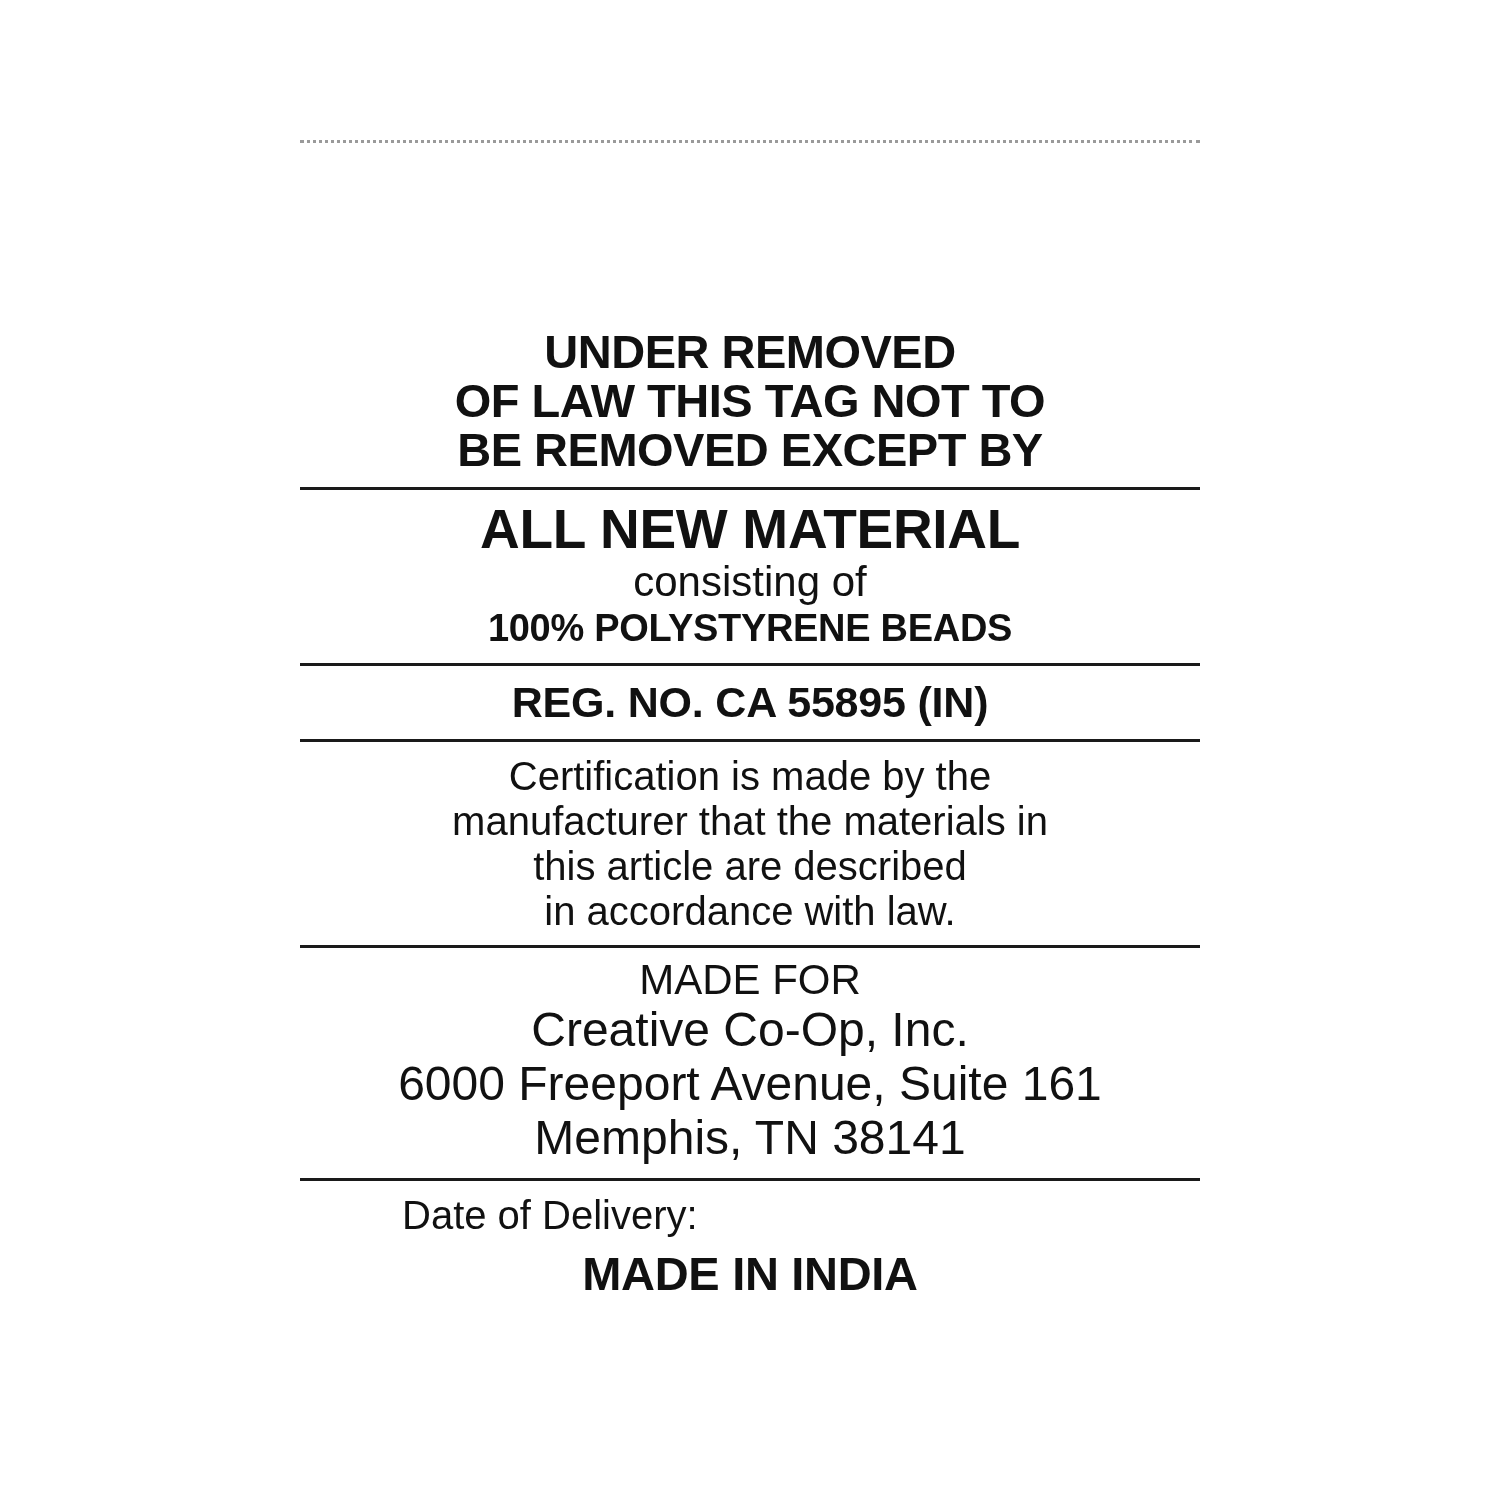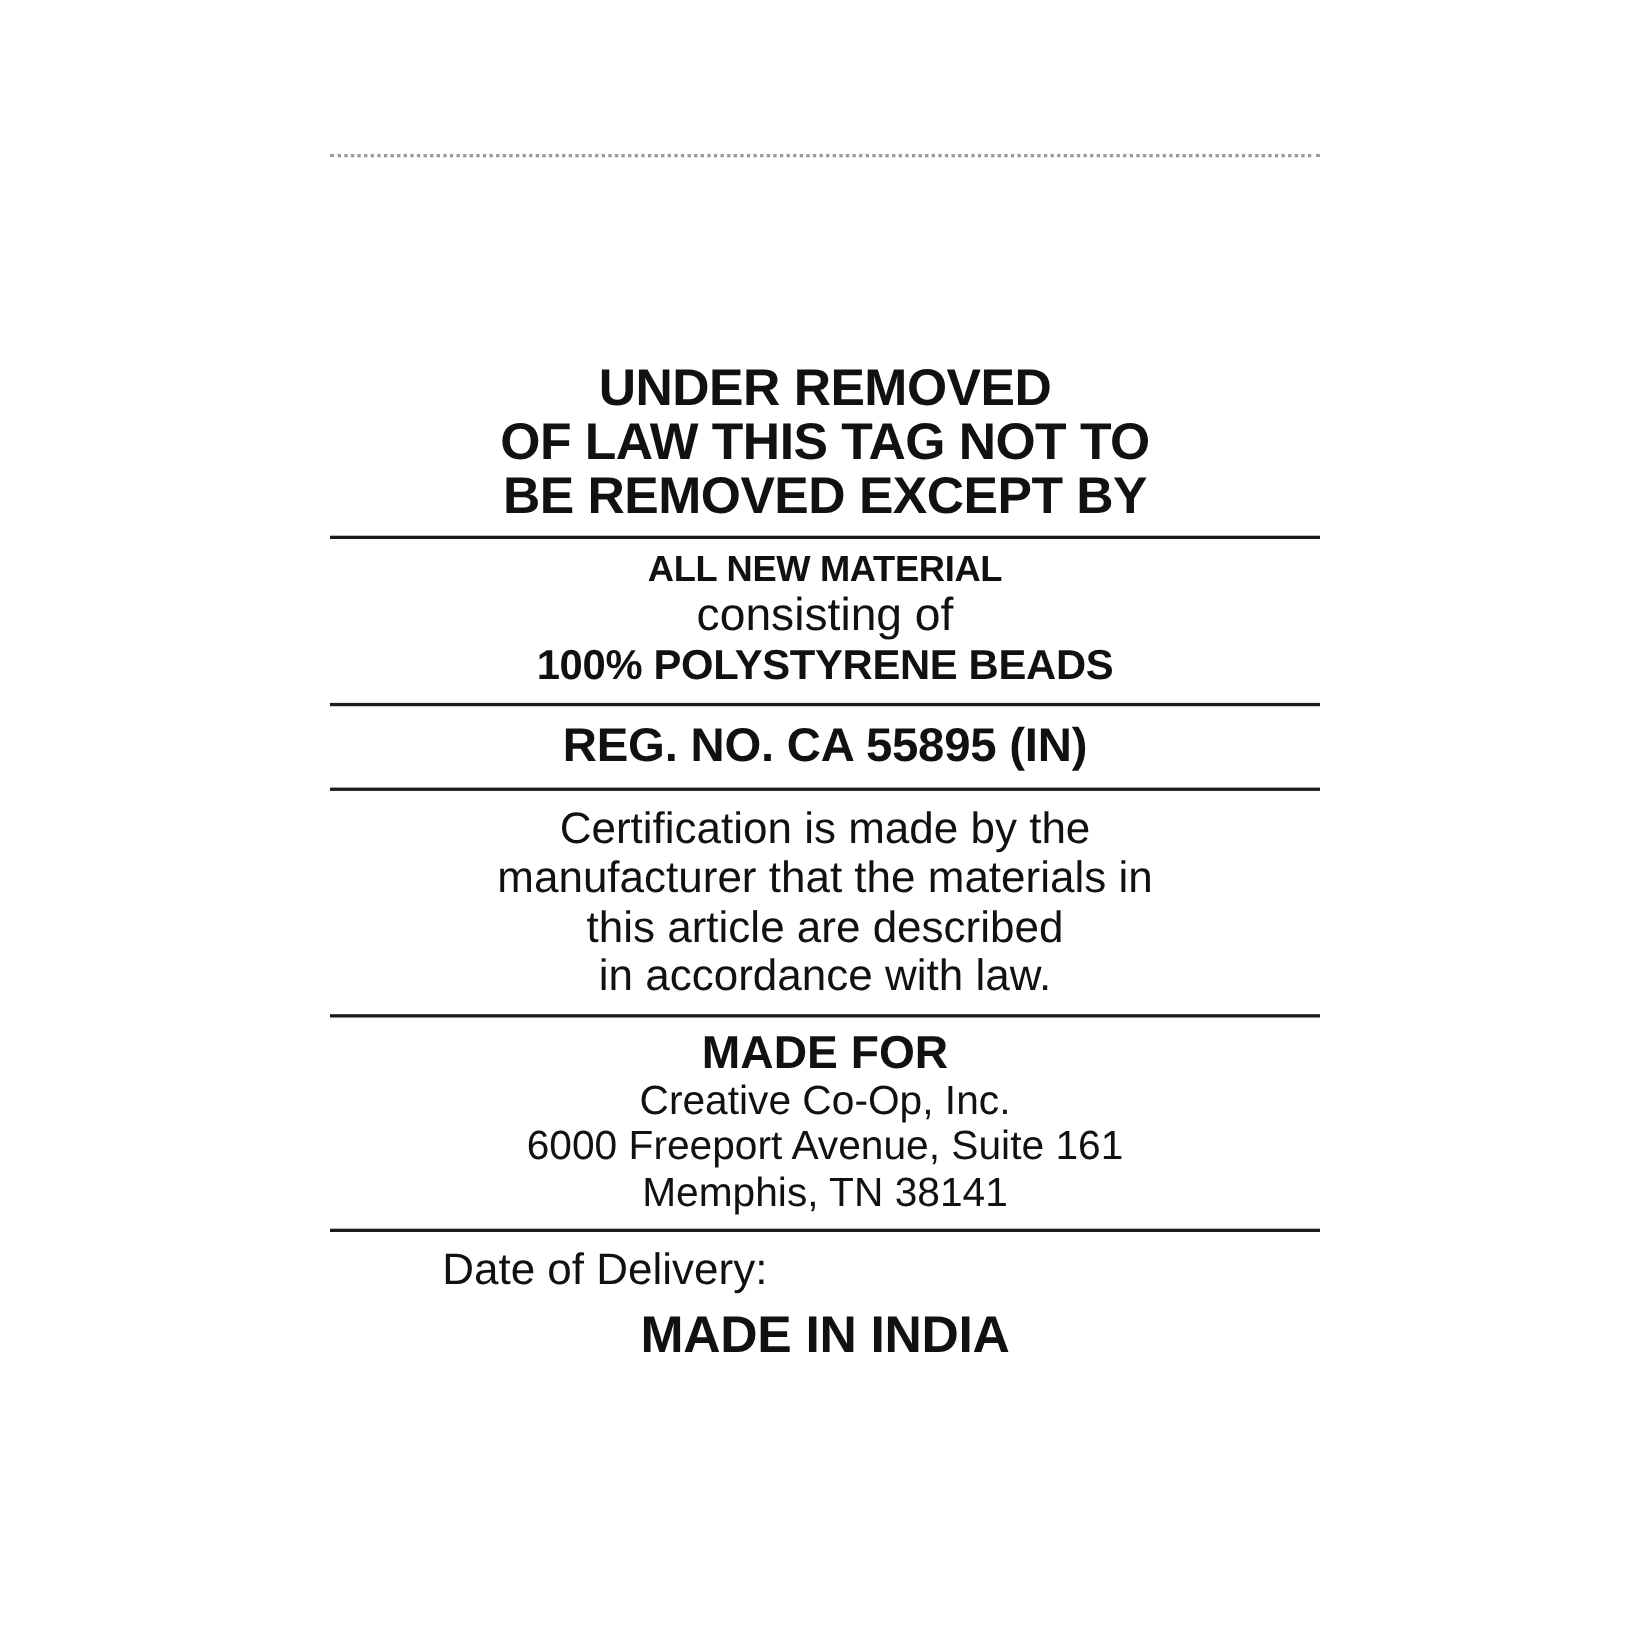--- a/index.html
+++ b/index.html
@@ -50,21 +50,21 @@
     font-weight: bold;
     letter-spacing: -0.5px;
     line-height: 1.04;
   }
   .penalty {
     padding-bottom: 12px;
   }
 
   
   .material .l1 {
-    font-size: 33px;
+    font-size: 55px;
     font-weight: bold;
     letter-spacing: -0.3px;
   }
   .material .l2 {
     font-size: 42px;
     font-weight: normal;
     margin-top: 2px;
   }
   .material .l3 {
     font-size: 38px;
@@ -95,24 +95,24 @@
     font-weight: normal;
     line-height: 1.12;
   }
 
   
   .madefor {
     padding: 10px 0 12px 0;
   }
   .madefor .l1 {
     font-size: 42px;
-    font-weight: bold;
+    font-weight: normal;
   }
   .madefor .addr {
-    font-size: 37px;
+    font-size: 48px;
     font-weight: normal;
     line-height: 1.13;
   }
 
   
   .delivery {
     padding: 12px 0 0 0;
     text-align: center;
   }
   .delivery .dod {

